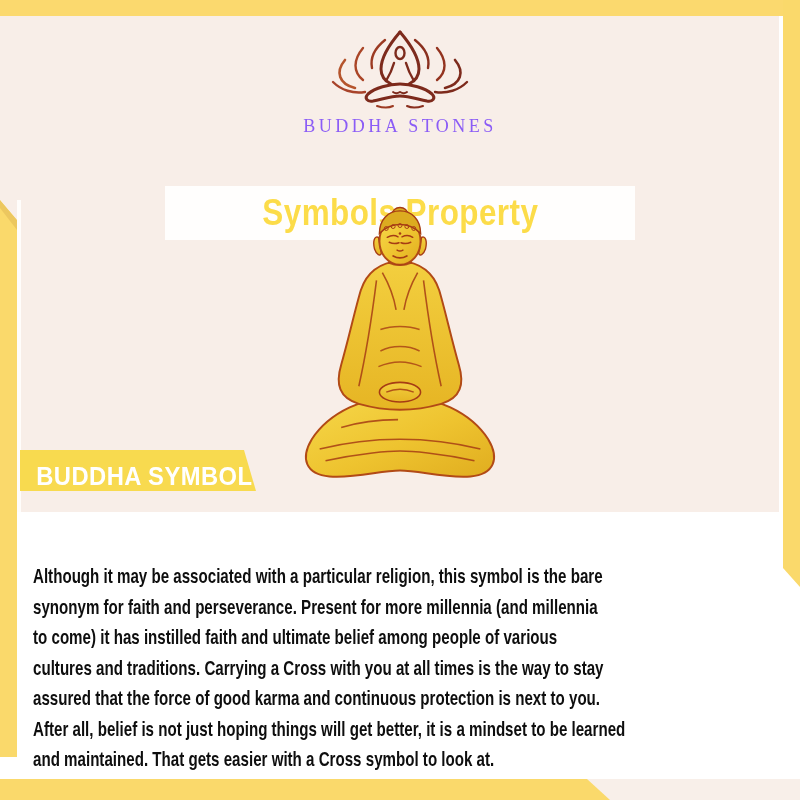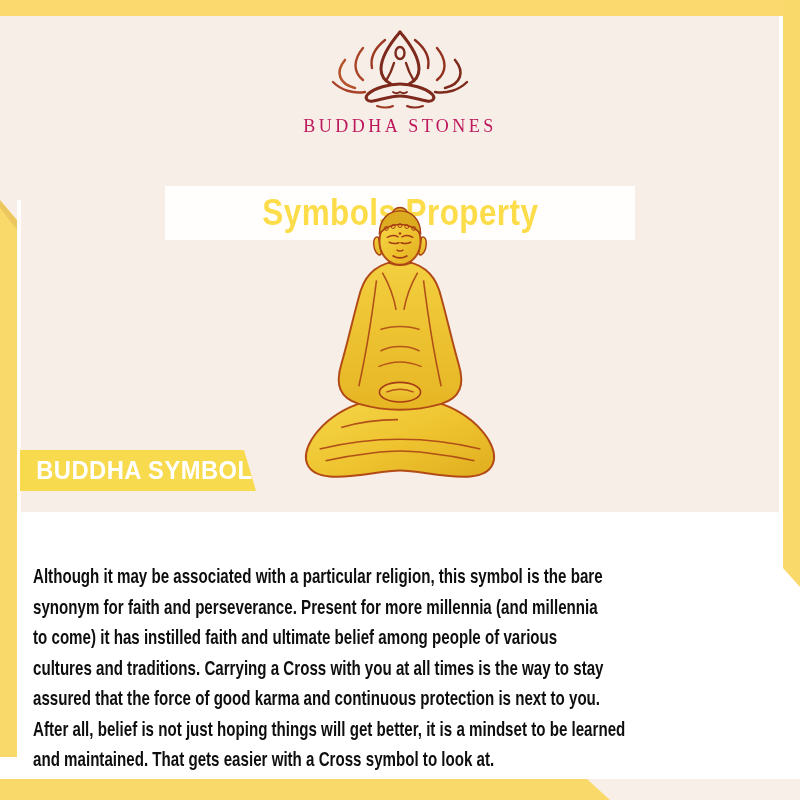--- a/index.html
+++ b/index.html
@@ -19,35 +19,35 @@
   .band-left::before{ content:""; position:absolute; left:0; top:0; width:100%; height:34px;
     background:#ecc75f; clip-path:polygon(0 0,100% 20px,100% 30px,0 8px); }
   .band-left-gap{ position:absolute; left:17px; top:200px; width:4px; height:312px; background:#fffdfb; }
   .band-bottom{ position:absolute; left:0; top:779px; width:610px; height:21px; background:#fad96b;
     clip-path:polygon(0 0,calc(100% - 23px) 0,100% 100%,0 100%); }
 
   
   .logo-wrap{ position:absolute; left:325px; top:26px; width:150px; height:92px; }
   .brand-name{ position:absolute; left:0; top:116px; width:800px; text-align:center;
     font-family:"Liberation Serif", serif; font-size:18px; font-weight:500;
-    letter-spacing:3.5px; color:#be185d; }
+    letter-spacing:3.5px; color:#8b5cf6; }
 
   
   .heading-band{ position:absolute; left:165px; top:142px; width:470px; height:54px;
     background:#fffefd; display:flex; align-items:center; justify-content:center;margin-top:44px; }
   .heading-text{ display:inline-block; font-size:37px; font-weight:800; color:#fcdc49;
     transform:scaleX(0.85); letter-spacing:0.5px; white-space:nowrap; }
 
   
   .buddha-wrap{ position:absolute; left:278px; top:204px; width:244px; height:294px; }
 
   
   .badge{ position:absolute; left:20px; top:450px; width:236px; height:41px; background:#f8da4f;
     clip-path:polygon(0 0,calc(100% - 12px) 0,100% 100%,0 100%);
-    display:flex; align-items:center; }
+    display:flex; align-items:flex-end; }
   .badge-text{ display:inline-block; padding-left:17px; font-size:25px; font-weight:600;
     color:#ffffff; transform:scaleX(0.95); transform-origin:left center;
     letter-spacing:0.5px; white-space:nowrap; }
 
   
   .subtitle{ position:absolute; left:0; top:518px; width:800px; text-align:center; }
   .subtitle-text{ display:inline-block; font-size:27px; font-weight:700; color:#f8d44b;
     transform:scaleX(0.92); white-space:nowrap; }
   .body-text{ position:absolute; left:33px; top:561px; width:1100px;
     font-size:21px; font-weight:700; color:#0e0e0e; line-height:30.5px;

